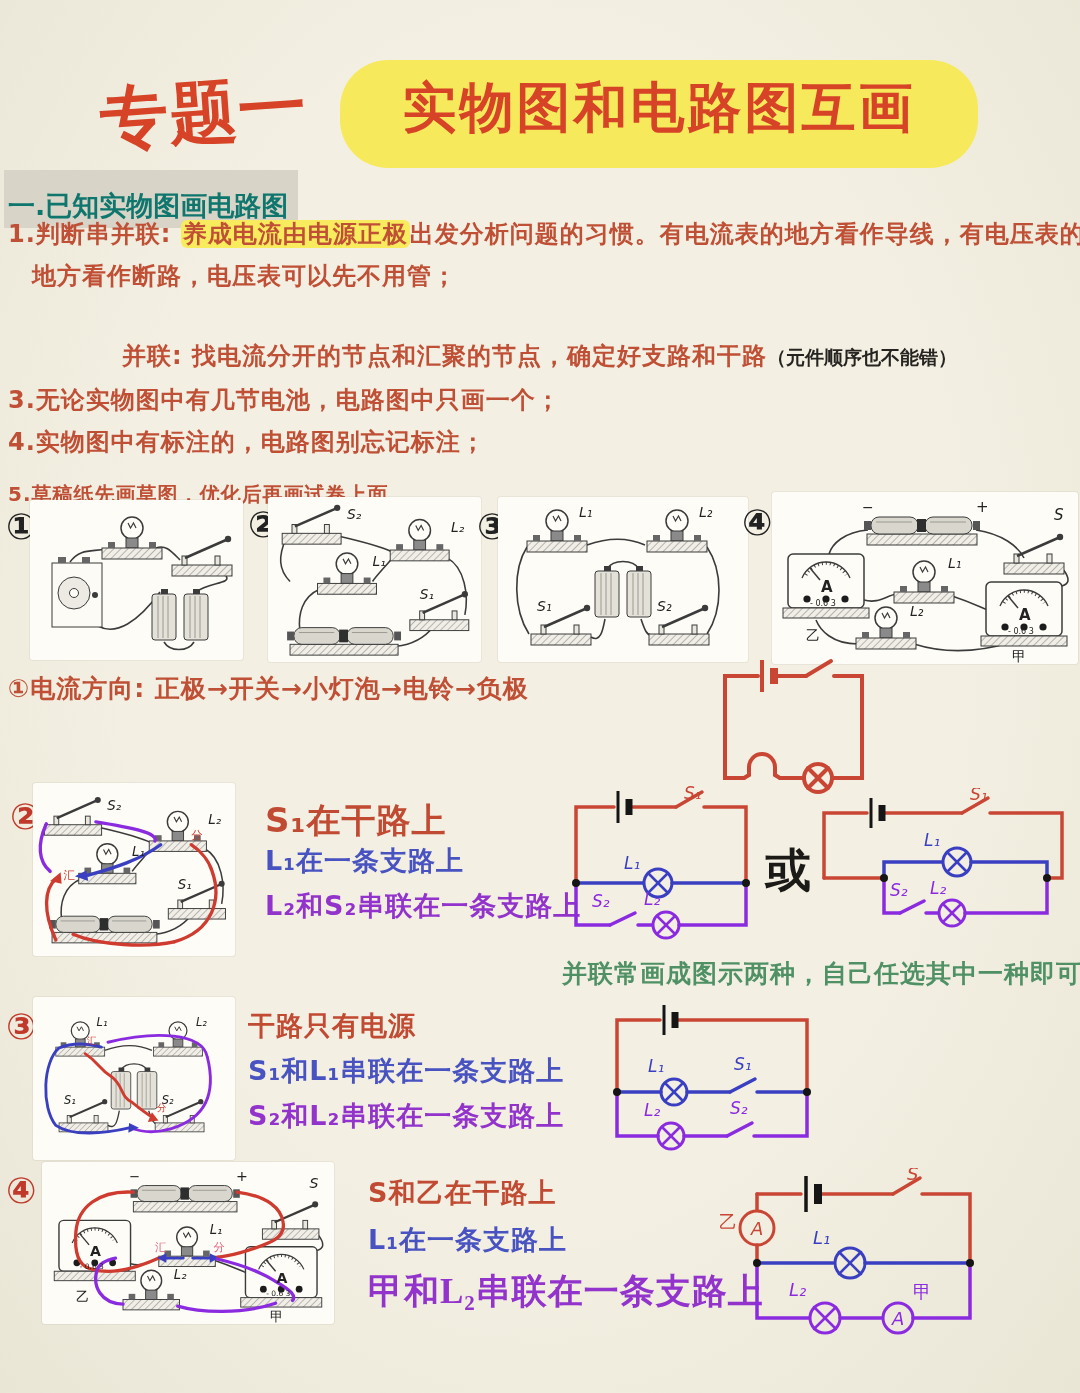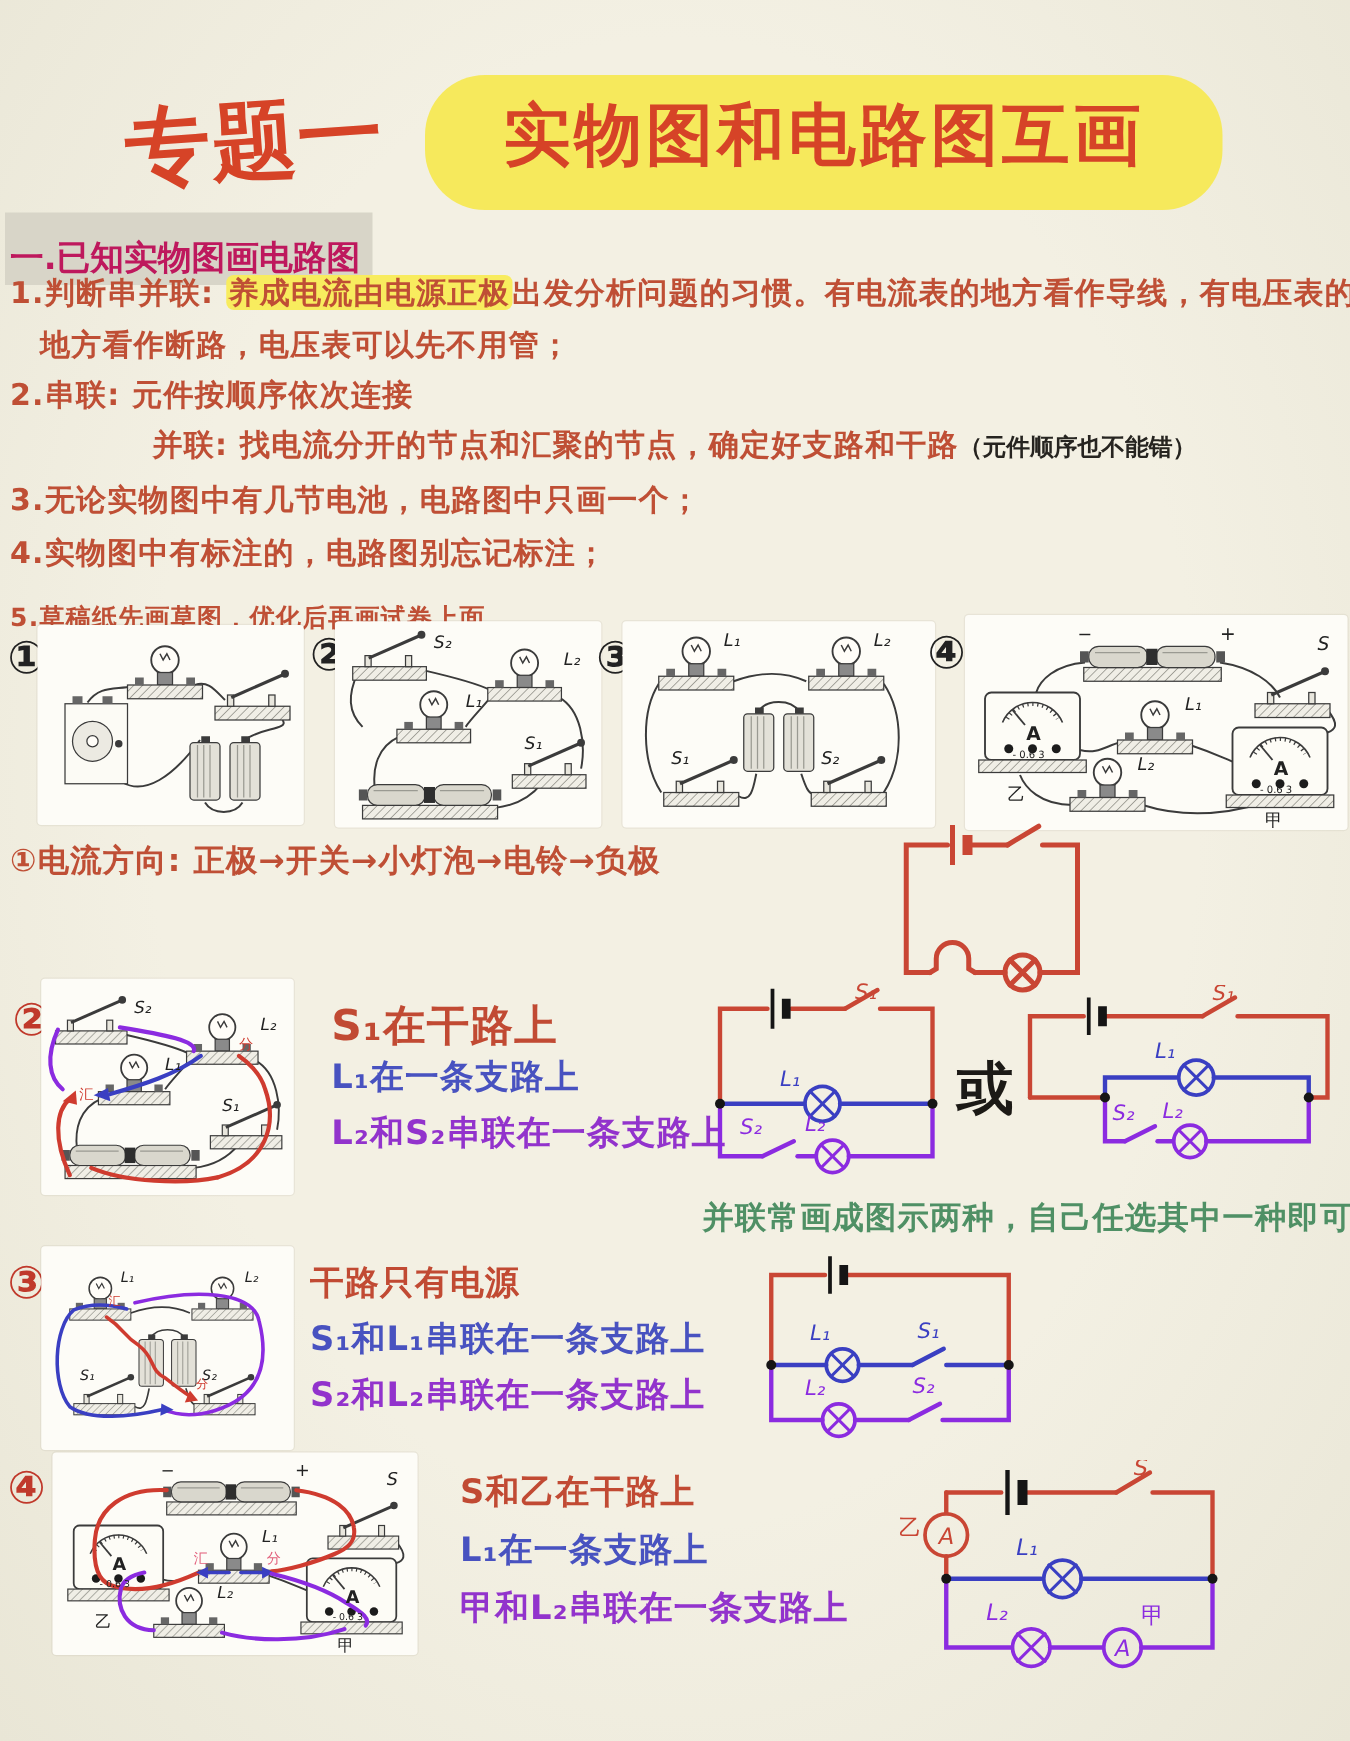--- a/index.html
+++ b/index.html
@@ -7,21 +7,21 @@
   .page{position:relative;width:1080px;height:1393px;overflow:hidden;
         background:radial-gradient(ellipse at 50% 45%, #f3f0e3 55%, #e9e6d6 100%);}
   .abs{position:absolute;}
   .hw{font-weight:600;letter-spacing:1px;}
   .red{color:#bf4f35;}
   .blue{color:#4852c0;}
   .purple{color:#9233cc;}
   .green{color:#4f9065;}
   .hl-yellow{background:#f8ec5e;border-radius:6px;padding:0 2px;}
   .pill{background:#f6e95c;border-radius:48px;}
-  .subhead{background:#d8d5c8;color:#be185d;font-weight:bold;padding:18px 10px 4px 4px;}
+  .subhead{background:#d8d5c8;color:#0f766e;font-weight:bold;padding:18px 10px 4px 4px;}
   .whitebox{background:#fdfcf7;border-radius:3px;box-shadow:0 0 0 1px rgba(60,55,40,.06);}
   .circnum{font-weight:bold;}
   svg text{font-family:"DejaVu Sans",sans-serif;}
   .note-line{white-space:nowrap;}
 </style>
 </head>
 <body>
 
 <div class="page">
 
@@ -87,21 +87,20 @@
   <div class="abs hw circnum" style="left:100px;top:68px;font-size:68px;color:#d64327;transform:rotate(-4deg);">专题一</div>
   <div class="abs pill" style="left:340px;top:60px;width:638px;height:108px;">
     <div style="font-size:54px;font-weight:bold;color:#d64327;text-align:center;line-height:96px;letter-spacing:3px;">实物图和电路图互画</div>
   </div>
   <div class="abs subhead" style="left:4px;top:170px;font-size:27px;">一.已知实物图画电路图</div>
 
   <div class="abs hw red note-line" style="left:8px;top:218px;font-size:24px;">
     <span>1.判断串并联: </span><span class="hl-yellow">养成电流由电源正极</span><span>出发分析问题的习惯。有电流表的地方看作导线，有电压表的</span>
   </div>
   <div class="abs hw red note-line" style="left:32px;top:260px;font-size:24px;">地方看作断路，电压表可以先不用管；</div>
-  <div class="abs hw red note-line" style="left:8px;top:300px;font-size:24px;">2.串联: 元件按顺序依次连接</div>
   <div class="abs note-line" style="left:122px;top:340px;font-size:24px;">
     <span class="hw red">并联: 找电流分开的节点和汇聚的节点，确定好支路和干路</span><span style="color:#262420;font-size:19px;font-weight:600;">（元件顺序也不能错）</span>
   </div>
   <div class="abs hw red note-line" style="left:8px;top:384px;font-size:24px;">3.无论实物图中有几节电池，电路图中只画一个；</div>
   <div class="abs hw red note-line" style="left:8px;top:426px;font-size:24px;">4.实物图中有标注的，电路图别忘记标注；</div>
   <div class="abs hw red note-line" style="left:8px;top:481px;font-size:20px;">5.草稿纸先画草图，优化后再画试卷上面。</div>
 
   <div class="abs circnum" style="left:6px;top:506px;font-size:36px;color:#222;">①</div>
   <div class="abs whitebox" style="left:30px;top:500px;width:213px;height:160px;">
     <svg width="213" height="160" viewBox="0 0 213 160">
@@ -422,21 +421,21 @@
       <text x="247" y="128" font-size="15" font-weight="bold" fill="#222">A</text>
       <text x="236" y="142" font-size="8" fill="#222">- 0.6  3</text>
       <text x="240" y="169" font-size="14" fill="#222">甲</text>
       <text x="138" y="124" font-size="14" font-style="italic" fill="#222">L₂</text>
       <text x="118" y="94" font-size="12" fill="#e2607c">汇</text>
       <text x="180" y="94" font-size="12" fill="#e2607c">分</text>
     </svg>
   </div>
   <div class="abs hw note-line" style="left:368px;top:1175px;font-size:27px;color:#c14a33;">S和乙在干路上</div>
   <div class="abs hw blue note-line" style="left:368px;top:1222px;font-size:27px;">L₁在一条支路上</div>
-  <div class="abs hw purple note-line" style="left:368px;top:1268px;font-size:27px;">甲和L₂串联在一条支路上</div>
+  <div class="abs hw purple note-line" style="left:368px;top:1268px;font-size:35px;font-family:Liberation Serif, serif;">甲和L₂串联在一条支路上</div>
 
   <svg class="abs" style="left:705px;top:1168px;" width="312" height="205" viewBox="0 0 312 205">
     <g fill="none" stroke-linecap="round">
       <path d="M52,26 L96,26" stroke="#c94634" stroke-width="3.5"></path>
       <path d="M117,26 L188,26" stroke="#c94634" stroke-width="3.5"></path>
       <line x1="188" y1="26" x2="215" y2="10" stroke="#c94634" stroke-width="3.5"></line>
       <path d="M217,26 L265,26 L265,95" stroke="#c94634" stroke-width="3.5"></path>
       <path d="M52,26 L52,42" stroke="#c94634" stroke-width="3.5"></path>
       <circle cx="52" cy="60" r="17" stroke="#c94634" stroke-width="3"></circle>
       <path d="M52,77 L52,95" stroke="#c94634" stroke-width="3.5"></path>

